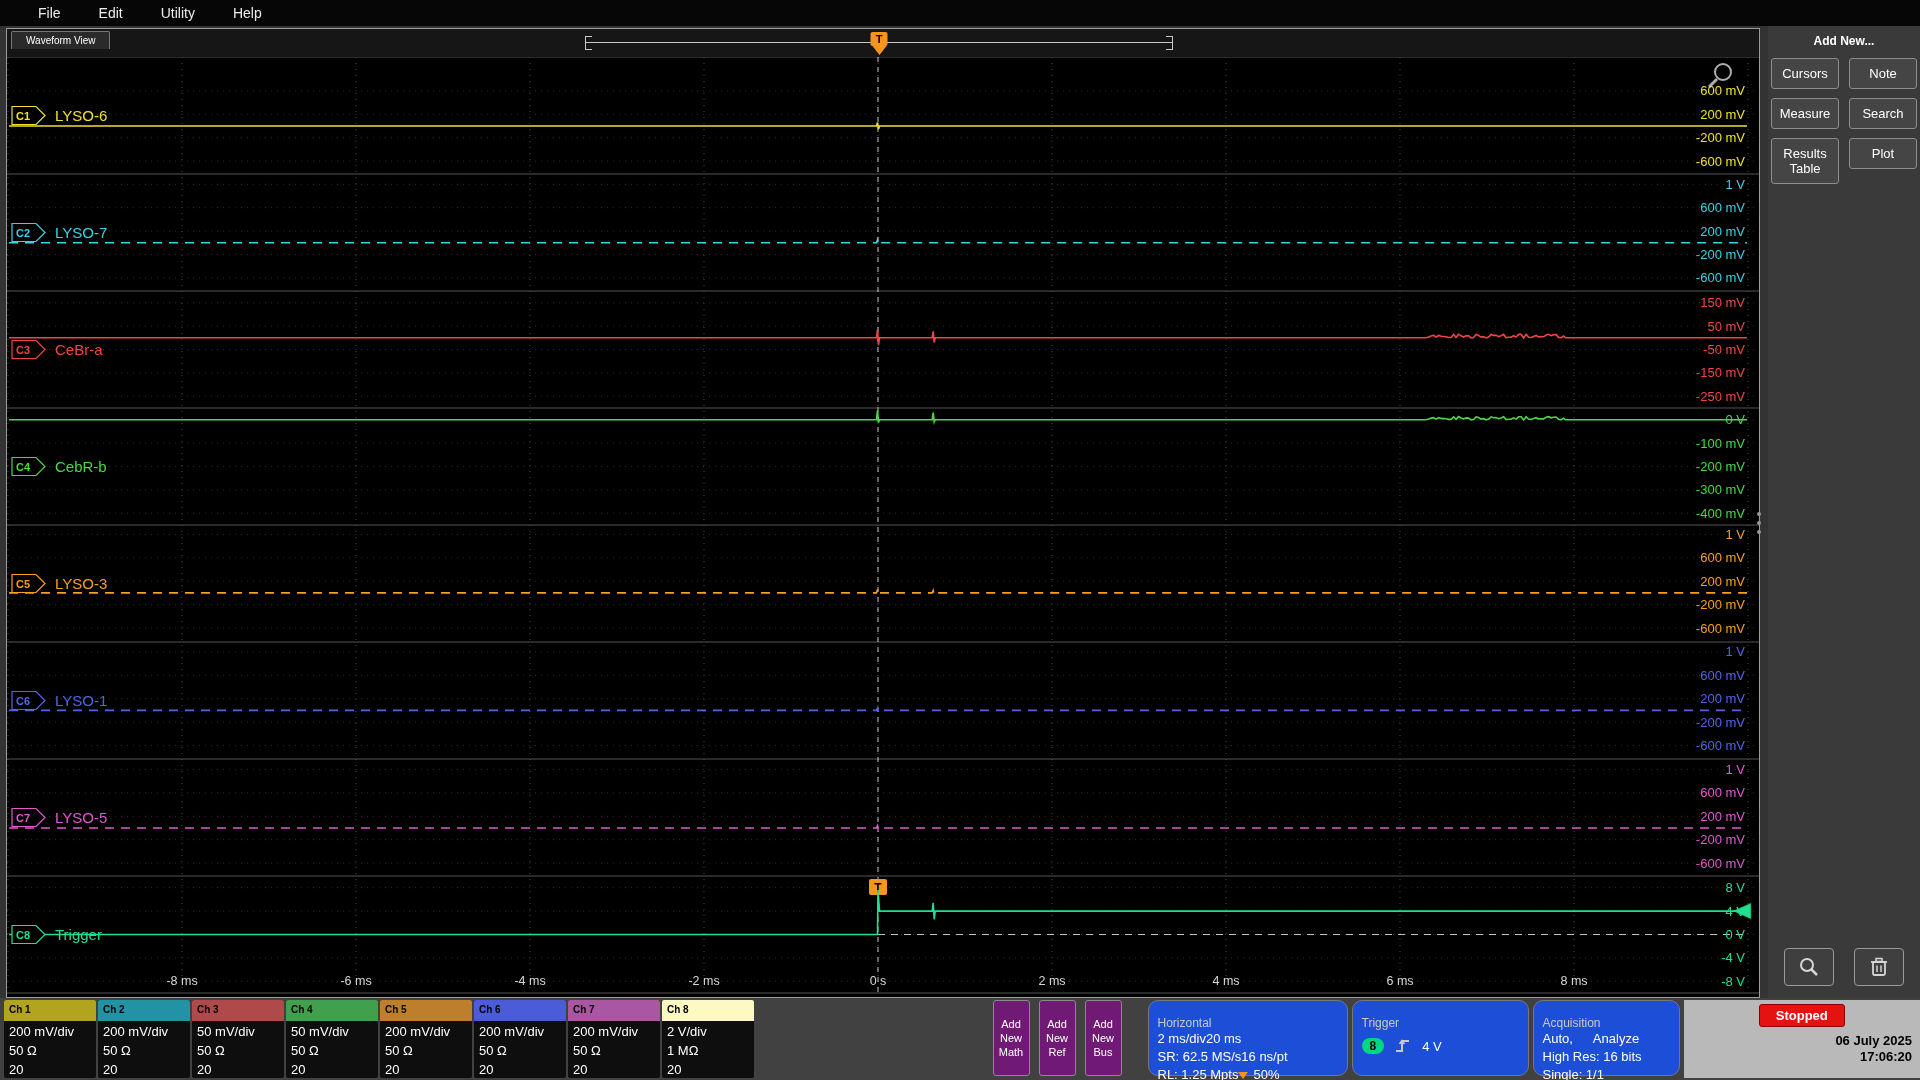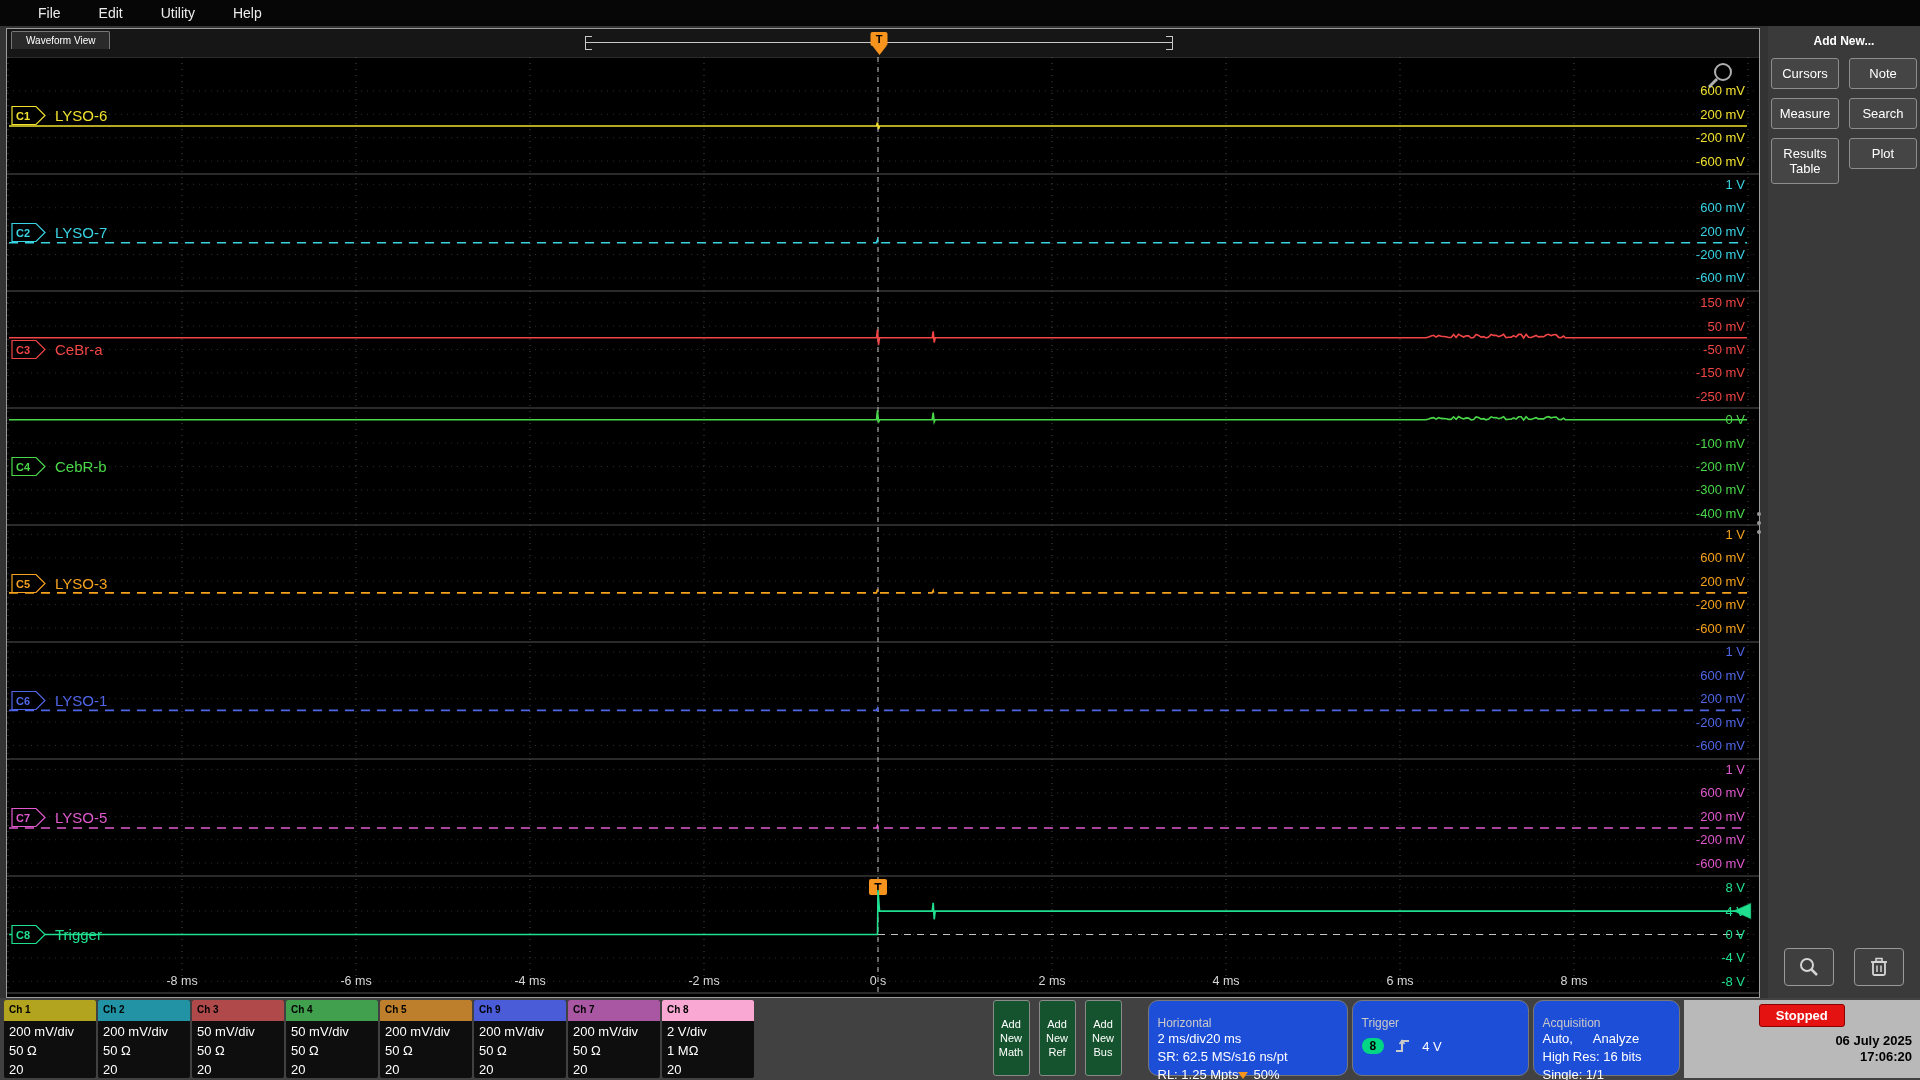--- a/index.html
+++ b/index.html
@@ -27,21 +27,21 @@
   .rp-grid{display:grid;grid-template-columns:68px 68px;gap:9px 10px;align-items:start;}
   .rp-btn{background:#454545;color:#fff;border:1px solid #8d8d8d;border-radius:3px;font-size:13px;font-family:inherit;padding:7px 2px;line-height:15px;cursor:default;}
   .rp-bottom{position:absolute;left:16px;right:16px;bottom:12px;display:flex;justify-content:space-between;}
   .icon-btn{width:50px;height:38px;background:#3f3f3f;border:1px solid #9a9a9a;border-radius:4px;display:flex;align-items:center;justify-content:center;}
   .bottom-bar{height:82px;background:#414141;display:flex;align-items:flex-start;padding:2px 0 0 4px;box-sizing:border-box;}
   .chbadge{width:92px;height:78px;margin-right:2px;flex:none;background:#0e0e0e;border-radius:2px;overflow:hidden;}
   .chbadge-title{height:21px;line-height:19px;padding-left:5px;font-size:10px;font-weight:bold;color:#000;}
   .chbadge-body{padding:1px 0 0 5px;color:#fff;font-size:13px;line-height:19px;}
   .bw{font-size:9px;margin-left:6px;letter-spacing:0.5px;padding-left:29px;}
   .bb-spacer{flex:1;}
-  .addnew-btn{width:37px;height:76px;margin-right:9px;background:#14532d;border:1px solid #8a8a8a;border-radius:3px;color:#fff;font-size:11px;font-family:inherit;line-height:13px;padding:2px 0;display:flex;flex-direction:column;align-items:center;justify-content:center;gap:1px;flex:none;}
+  .addnew-btn{width:37px;height:76px;margin-right:9px;background:#701a75;border:1px solid #8a8a8a;border-radius:3px;color:#fff;font-size:11px;font-family:inherit;line-height:13px;padding:2px 0;display:flex;flex-direction:column;align-items:center;justify-content:center;gap:1px;flex:none;}
   .info-panel{height:76px;background:#1d4ed8;border:1px solid #777;border-radius:10px;box-sizing:border-box;color:#fff;font-size:13px;padding:15px 9px;flex:none;}
   .ip-title{color:#c9c9c9;font-size:12px;}
   .horizontal-panel{width:200px;margin-left:17px;}
   .trigger-panel{width:177px;margin-left:4px;}
   .acquisition-panel{width:147px;margin-left:4px;}
   .ip-row{display:flex;line-height:18px;}
   .ip-row.start{justify-content:flex-start;gap:20px;}
   .exp{display:flex;align-items:center;gap:5px;}
   .exp-icon{width:0;height:0;border-left:5px solid transparent;border-right:5px solid transparent;border-top:7px solid #f7941e;display:inline-block;}
   .trig-row{display:flex;align-items:center;gap:10px;margin-top:7px;}
@@ -324,39 +324,39 @@
     <div class="chbadge">
       <div class="chbadge-title" style="background: rgb(189, 127, 44);">Ch 5</div>
       <div class="chbadge-body">
         <div>200 mV/div</div>
         <div>50 Ω</div>
         <div><span>20 MHz</span><span class="bw">Bw</span></div>
       </div>
     </div>
 
     <div class="chbadge">
-      <div class="chbadge-title" style="background: rgb(74, 92, 216);">Ch 9</div>
+      <div class="chbadge-title" style="background: rgb(74, 92, 216);">Ch 6</div>
       <div class="chbadge-body">
         <div>200 mV/div</div>
         <div>50 Ω</div>
         <div><span>20 MHz</span><span class="bw">Bw</span></div>
       </div>
     </div>
 
     <div class="chbadge">
       <div class="chbadge-title" style="background: rgb(169, 87, 163);">Ch 7</div>
       <div class="chbadge-body">
         <div>200 mV/div</div>
         <div>50 Ω</div>
         <div><span>20 MHz</span><span class="bw">Bw</span></div>
       </div>
     </div>
 
     <div class="chbadge">
-      <div class="chbadge-title" style="background: #f9a8d4;">Ch 8</div>
+      <div class="chbadge-title" style="background: #fef9c3;">Ch 8</div>
       <div class="chbadge-body">
         <div>2 V/div</div>
         <div>1 MΩ</div>
         <div><span>20 MHz</span><span class="bw">Bw</span></div>
       </div>
     </div>
 
     <div class="bb-spacer"></div>
 
     <button class="addnew-btn">

